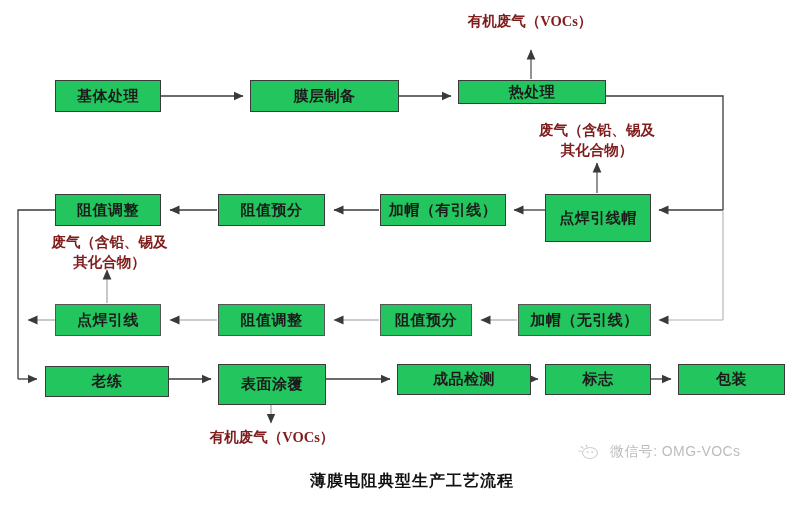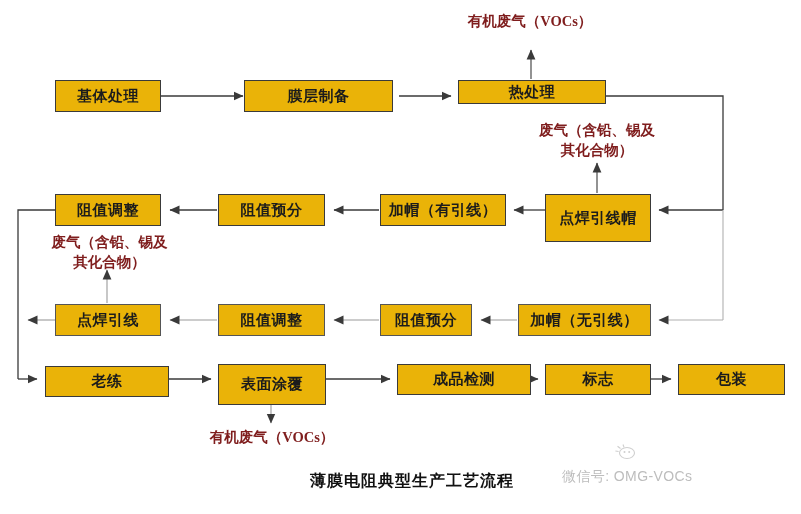--- a/index.html
+++ b/index.html
@@ -22,21 +22,21 @@
     left: 0;
     top: 0;
     width: 801px;
     height: 514px;
     pointer-events: none;
   }
   .node {
     position: absolute;
     box-sizing: border-box;
     border: 1.4px solid #3a3a3a;
-    background: #eab308;
+    background: #22c55e;
     display: flex;
     align-items: center;
     justify-content: center;
     font-family: "Liberation Serif", "DejaVu Serif", serif;
     font-weight: bold;
     font-size: 15px;
     color: #1c1c1c;
     letter-spacing: 0.5px;
     white-space: nowrap;
   }
@@ -138,21 +138,21 @@
       <line x1="651" y1="379" x2="671" y2="379" marker-end="url(#arrowR)"></line>
 
       <line x1="271" y1="397" x2="271" y2="423" stroke="#9a9a9a" stroke-width="1.1" marker-end="url(#arrowUp)"></line>
     </g>
   </svg>
 
   <div class="node" style="left:55px; top:80px; width:106px; height:32px;">
     <span>基体处理</span>
   </div>
 
-  <div class="node" style="left:244px; top:80px; width:149px; height:32px;text-align:center;">
+  <div class="node" style="left:250px; top:80px; width:149px; height:32px;text-align:center;">
     <span>膜层制备</span>
   </div>
 
   <div class="node" style="left:458px; top:80px; width:148px; height:24px;">
     <span>热处理</span>
   </div>
 
   <div class="emission" style="left:455px; top:12px; width:150px;">
     <span>有机废气（VOCs）</span>
   </div>
@@ -220,21 +220,21 @@
   </div>
 
   <div class="emission" style="left:196px; top:428px; width:152px;">
     <span>有机废气（VOCs）</span>
   </div>
 
   <div class="caption" style="left:310px; top:471px;">
     <span>薄膜电阻典型生产工艺流程</span>
   </div>
 
-  <div class="watermark" style="left:562px; top:443px;flex-direction:column;">
+  <div class="watermark" style="left:577px; top:443px;">
     <span>
       <svg class="wm-icon" viewBox="0 0 26 18" xmlns="http://www.w3.org/2000/svg">
         <g fill="none" stroke="#cfcfcf" stroke-width="1.1">
           <ellipse cx="13" cy="10" rx="7.5" ry="5.5"></ellipse>
           <path d="M6.5 5.5 L3.5 3.2"></path>
           <path d="M10 4.2 L9 1.5"></path>
           <path d="M4.6 8.5 L1.4 8"></path>
         </g>
         <circle cx="10.5" cy="9" r="1" fill="#cfcfcf"></circle>
         <circle cx="15.2" cy="9" r="1" fill="#cfcfcf"></circle>

